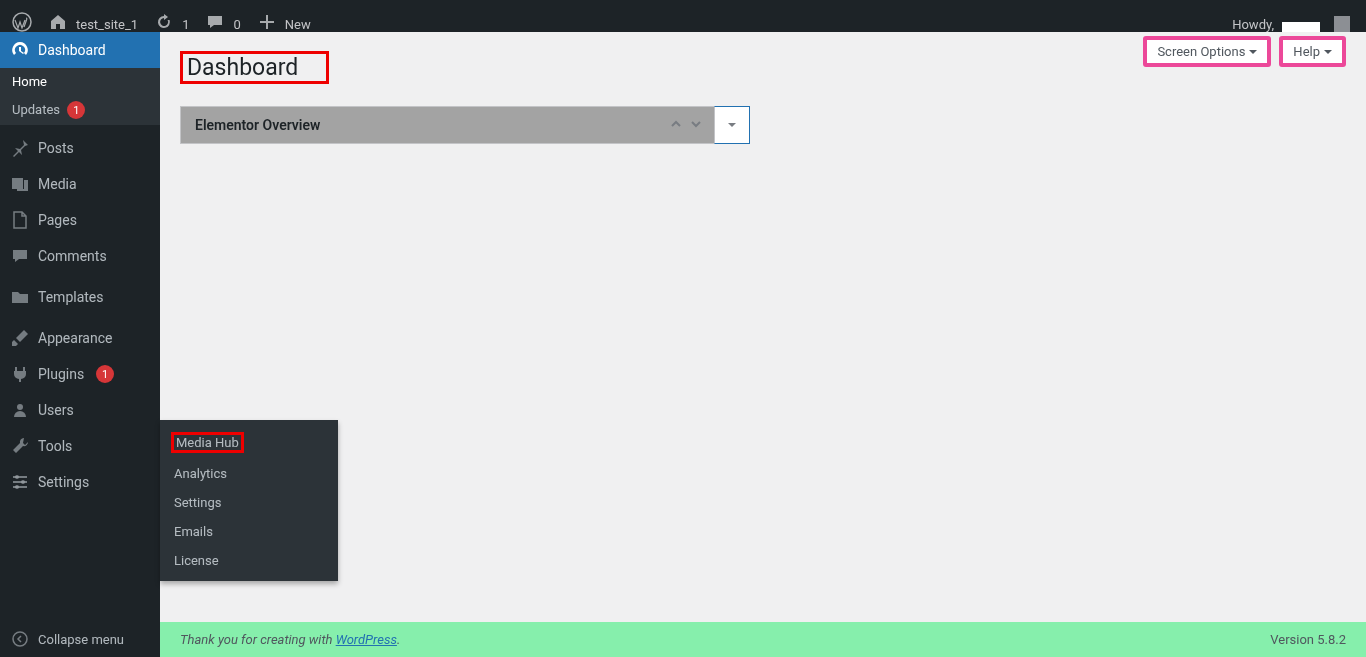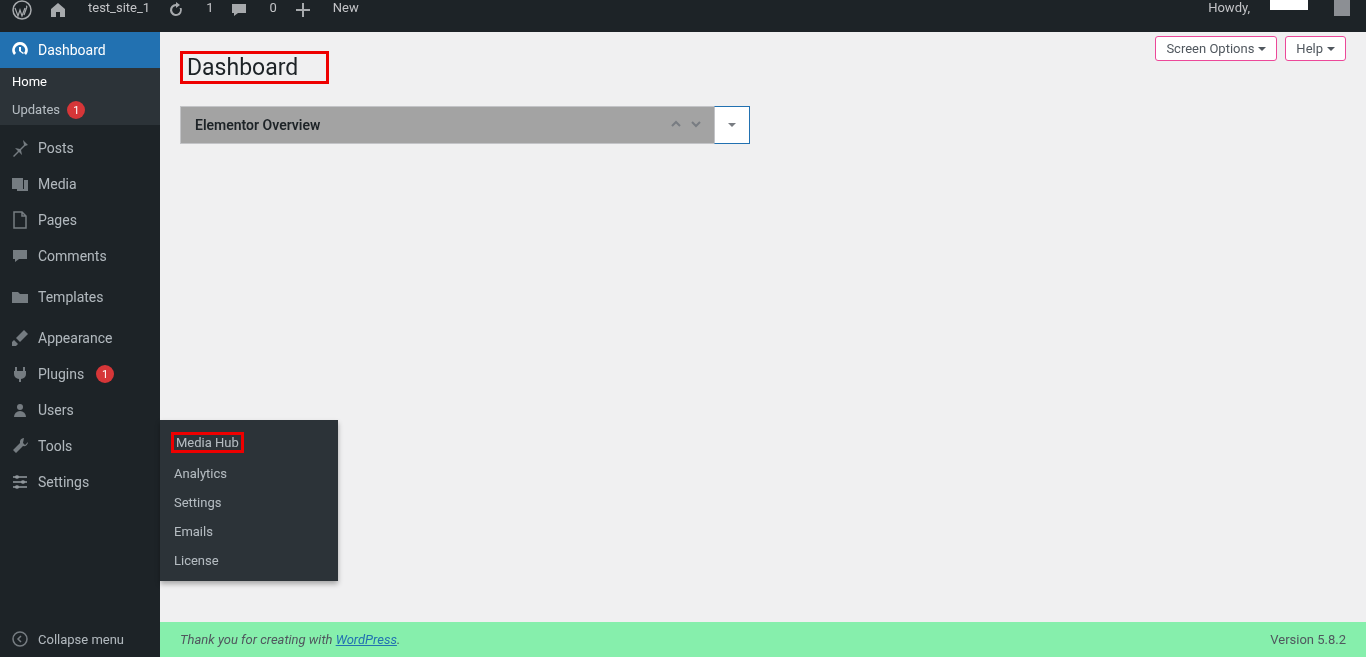--- a/index.html
+++ b/index.html
@@ -15,21 +15,21 @@
     height: 32px;
     background: #1d2327;
     color: #c3c4c7;
     display: flex; align-items: center; justify-content: space-between;
     font-size: 13px;
     z-index: 1000;
     padding: 0 8px 0 4px;
   }
   .adminbar-left, .adminbar-right { display: flex; align-items: center; height: 100%; }
   .adminbar-item {
-    display: flex; align-items: flex-start; gap: 20px;
+    display: flex; align-items: flex-end; gap: 8px;
     padding: 0 8px; height: 100%;
     cursor: pointer;
   }
   .adminbar-icon { width: 20px; height: 20px; display: inline-flex; align-items:center; justify-content:center; fill:#a7aaad; }
   .adminbar-avatar {
     width: 16px; height: 16px; background: #8c8f94; margin-left: 6px;
   }
   .adminbar-name-blackout { display:inline-block; width:38px; height:10px; background:#fff; }
 
   
@@ -92,21 +92,21 @@
   .main {
     margin-left: 160px;
     padding-top: 32px;
   }
   .wrap { padding: 10px 20px 60px; position:relative; min-height: calc(100vh - 80px);}
   .topright-buttons {
     position: absolute; top: 4px; right: 20px;
     display:flex; gap:8px;
   }
   .panel-btn {
-    background:#fff; border:1px solid #ec4899; border-radius:3px;
+    background:#fff; border:4px solid #ec4899; border-radius:3px;
     padding: 4px 10px; font-size:13px; color:#50575e; cursor:pointer;
     display:flex; align-items:center; gap:4px;
   }
   .down-caret { width:0;height:0; border:4px solid transparent; border-top-color:#50575e; margin-top:4px;}
   h1.page-title {
     font-size: 23px; font-weight: 400; color: #1d2327;
     padding: 9px 0 4px; margin: 0;
   }
   .title-highlight { border: 3px solid #e00; display:inline-block; padding:0 28px 0 4px; }
   .redbox { border:3px solid #e00; display:inline-block; padding:0 2px; margin:-1px -3px; }

